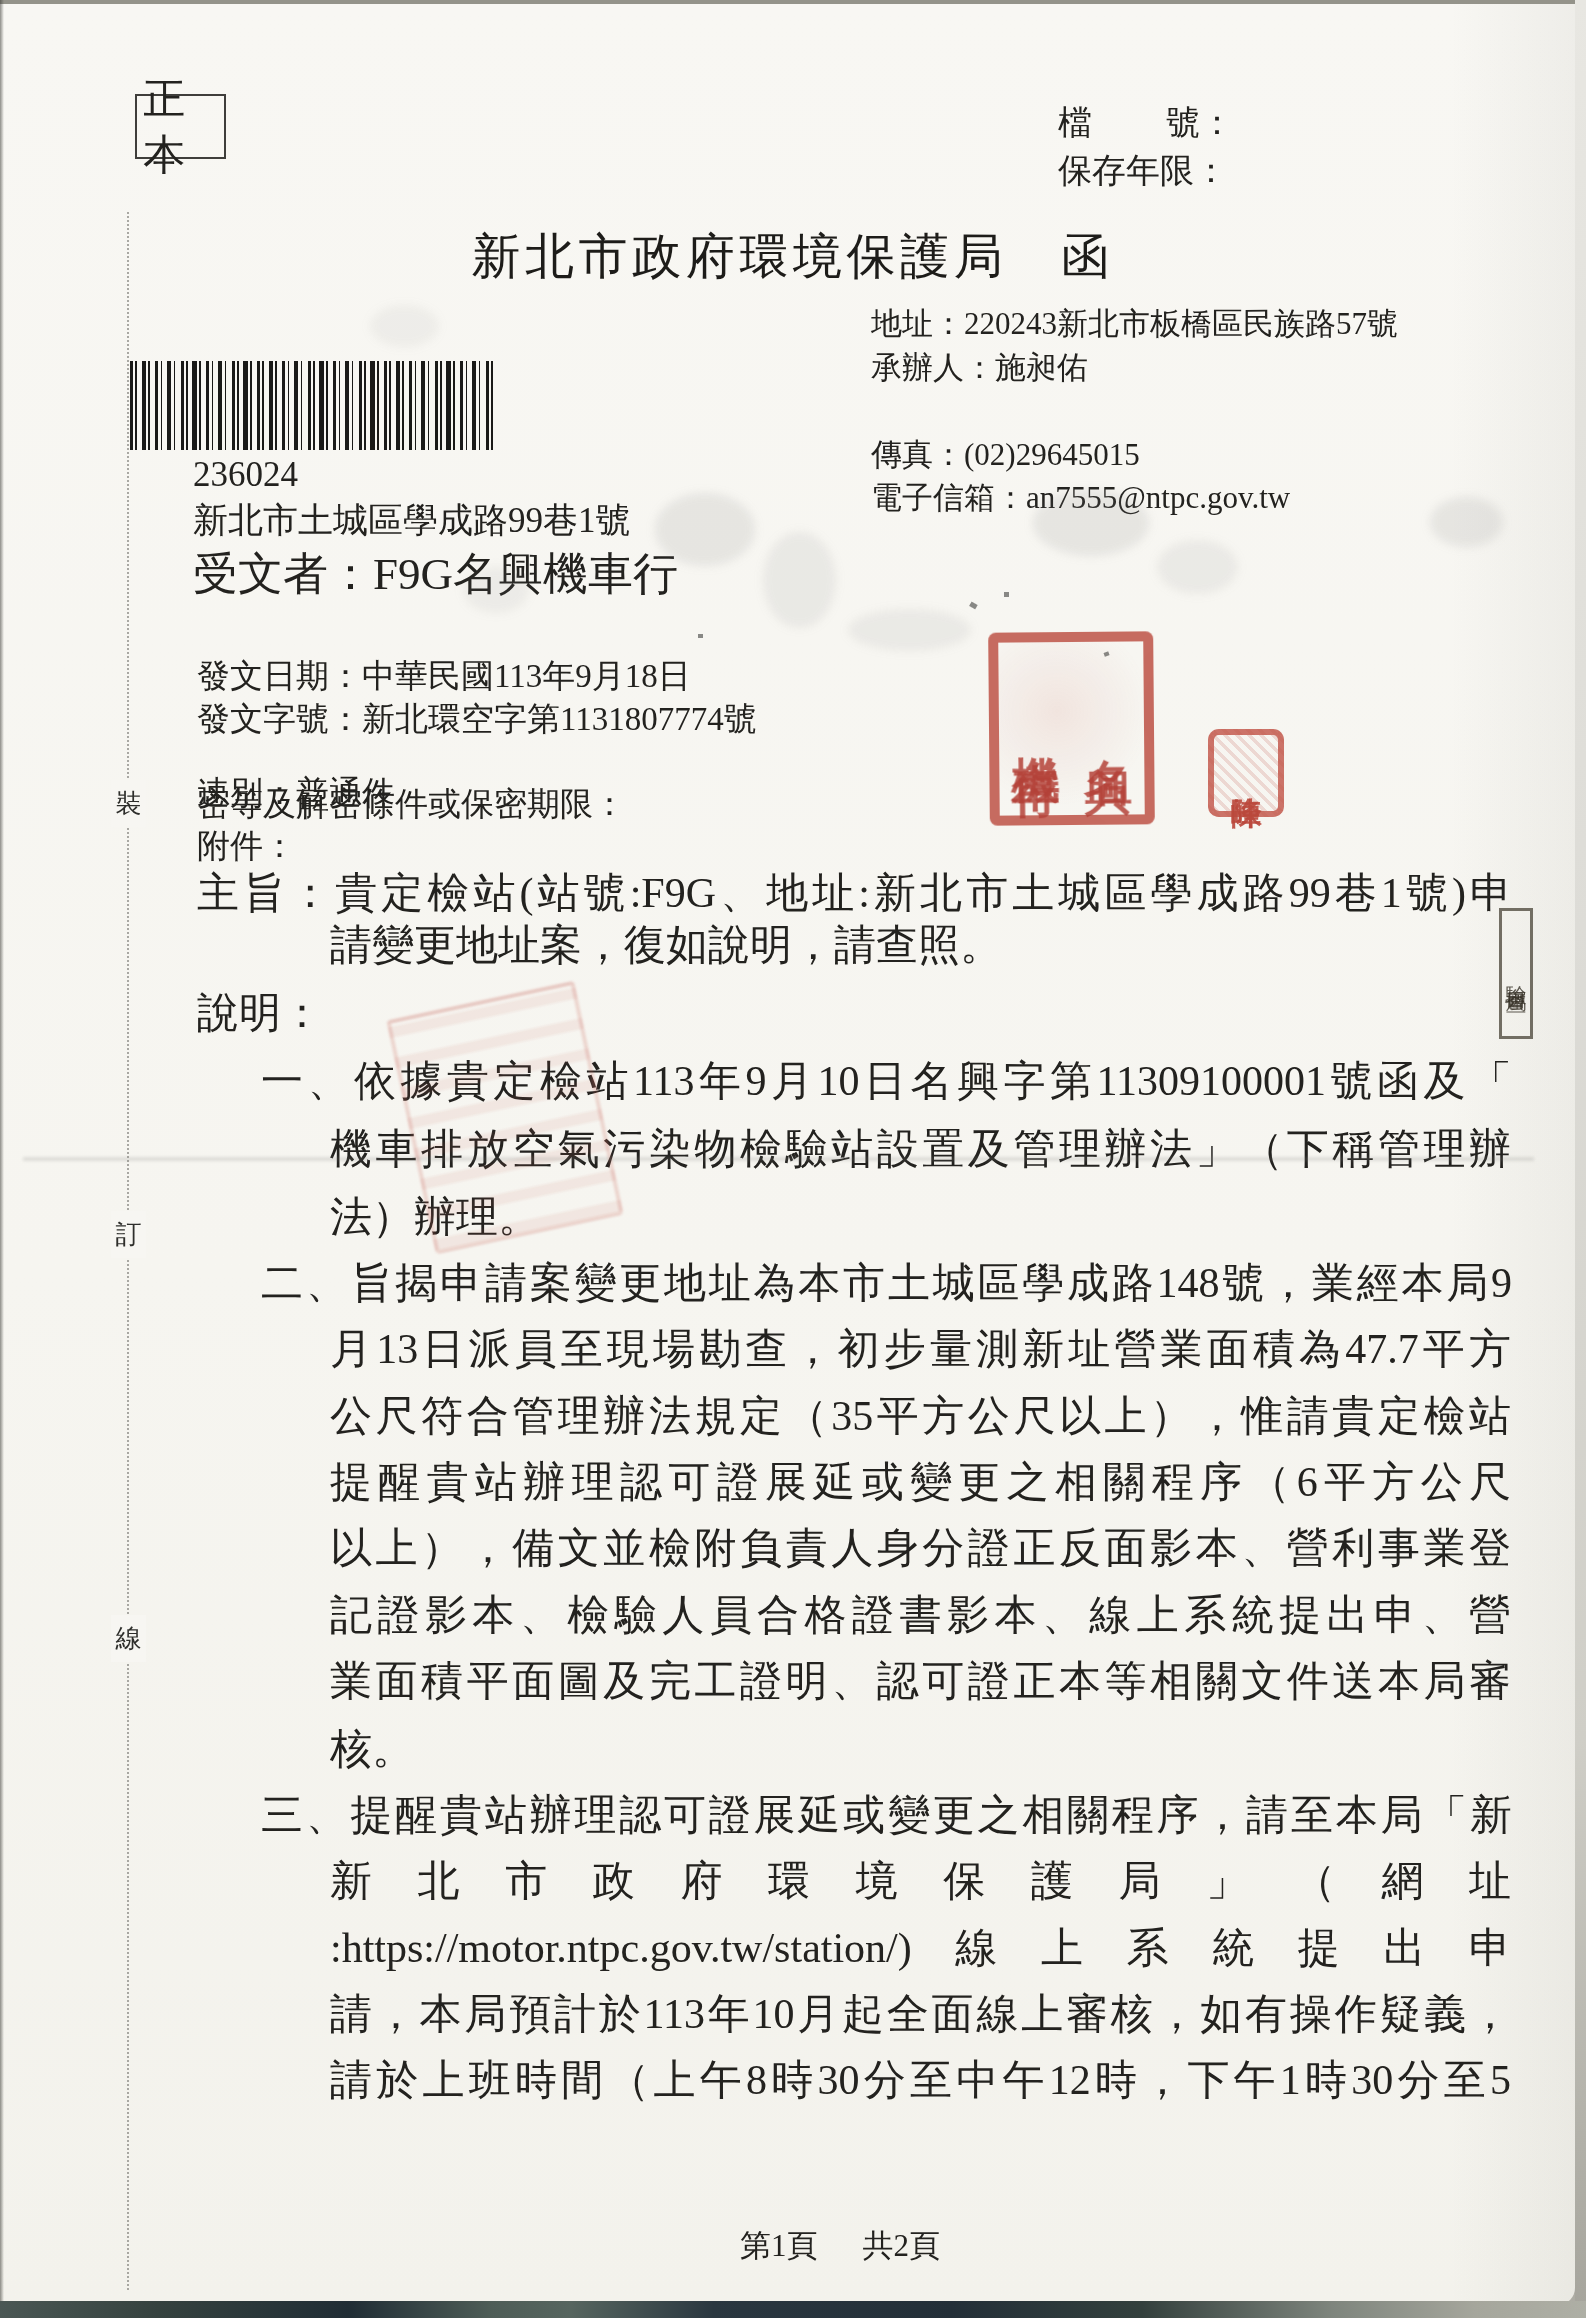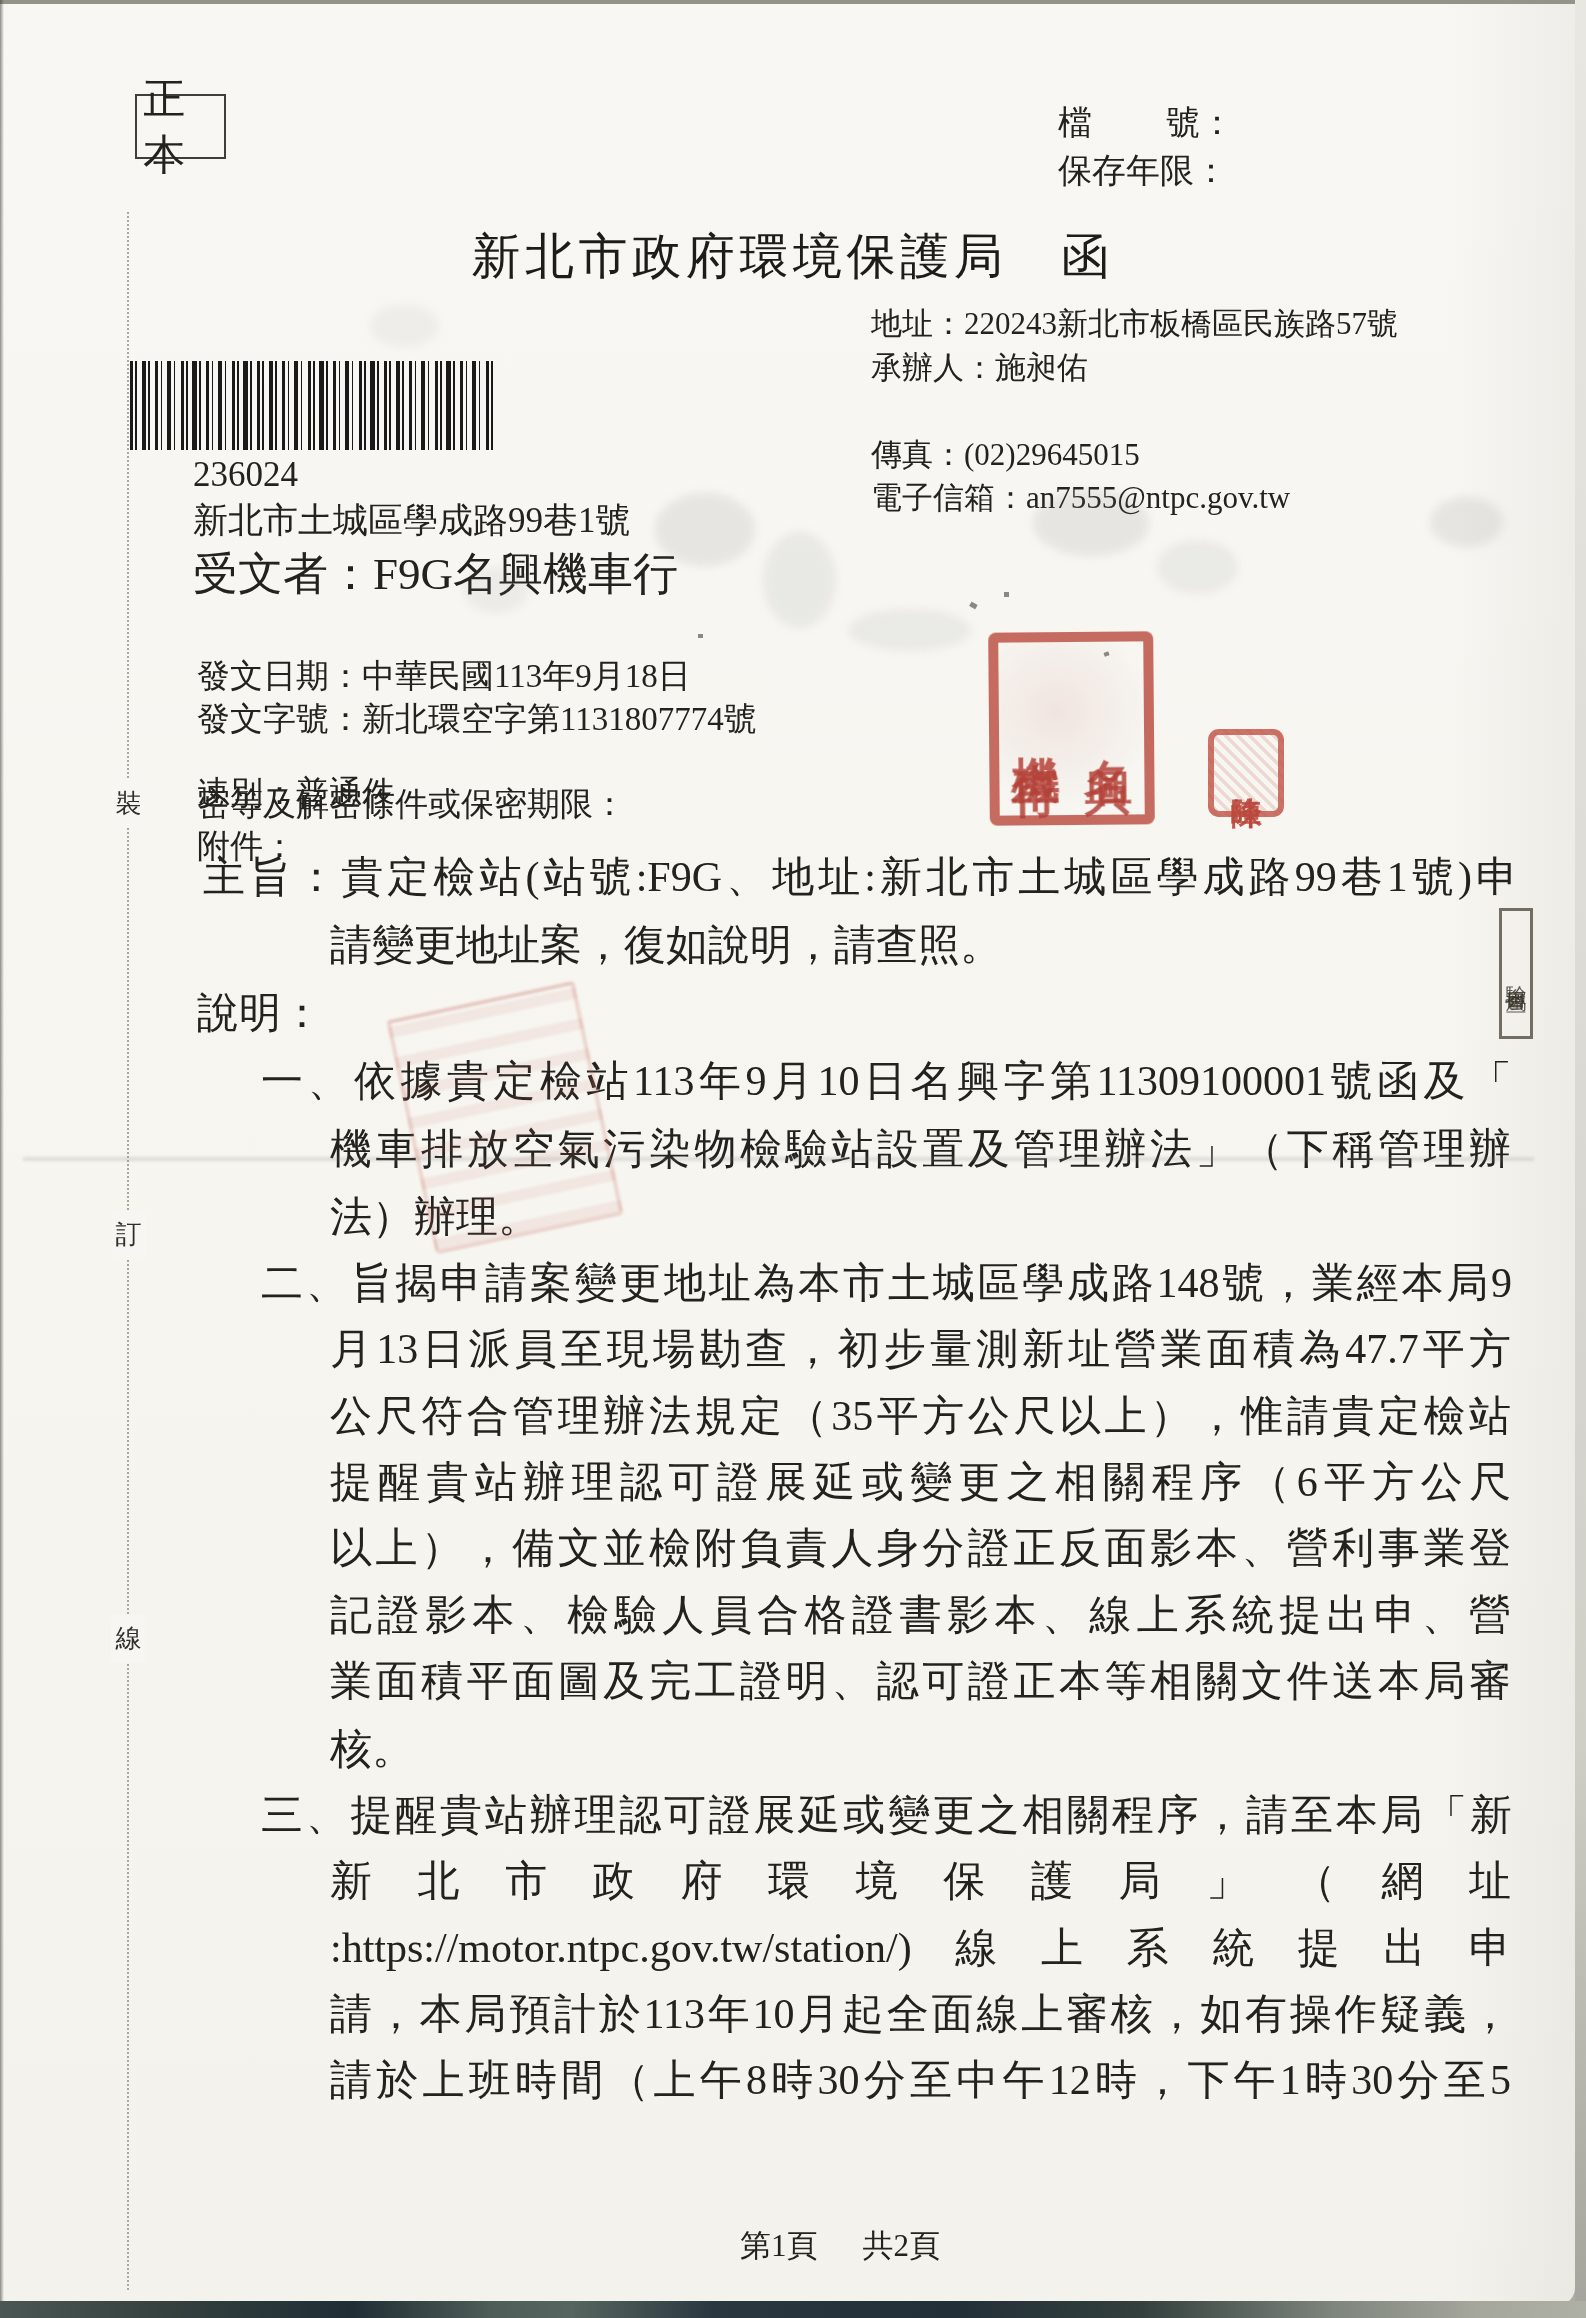--- a/index.html
+++ b/index.html
@@ -44,21 +44,21 @@
   .zip{left:193px;top:455px;font-size:35px;}
   .r-addr{left:193px;top:497px;font-size:35px;}
   .r-to{left:193px;top:544px;font-size:45px;}
 
   .meta{font-size:33px;}
   .m1{left:197px;top:654px;} .m2{left:197px;top:697px;} .m3{left:197px;top:739px;margin-top:32px;}
   .m4{left:197px;top:782px;} .m5{left:197px;top:824px;}
 
   .bl{font-size:42px;line-height:46px;white-space:nowrap;}
   .j{white-space:normal;text-align:justify;text-align-last:justify;}
-  .w-full{left:203px;width:1315px;}
+  .w-full{left:197px;width:1315px;margin-top:16px;}
   .w-item{left:261px;width:1251px;}
   .w-cont{left:330px;width:1181px;}
 
   .footer{left:740px;top:2225px;display:flex;gap:45px;font-size:31px;}
 
   .binding-line{left:127px;top:212px;height:2078px;border-left:2.3px dotted #8f8e89;opacity:.75;}
   .binding-char{left:111px;width:35px;text-align:center;font-size:26px;color:#2e2e2b;
          background:#f7f6f2;padding:6.2px 0;}
 
   .seal-lg{left:989px;top:632px;width:165px;height:193px;border:10px solid rgba(186,72,60,.8);

